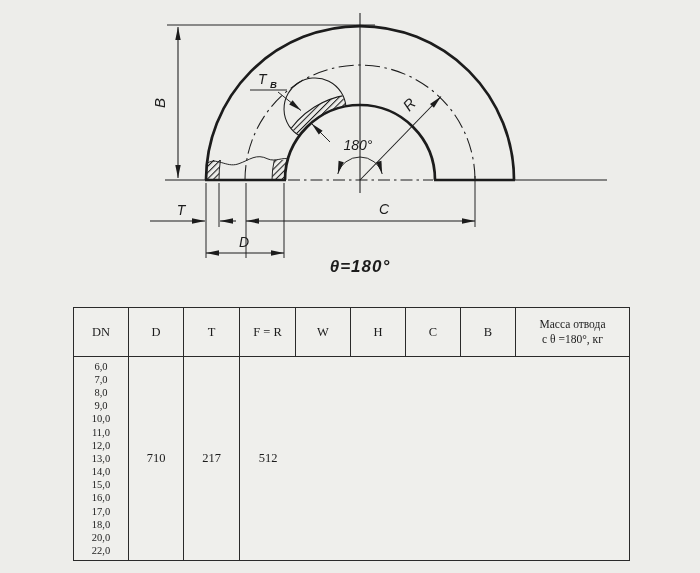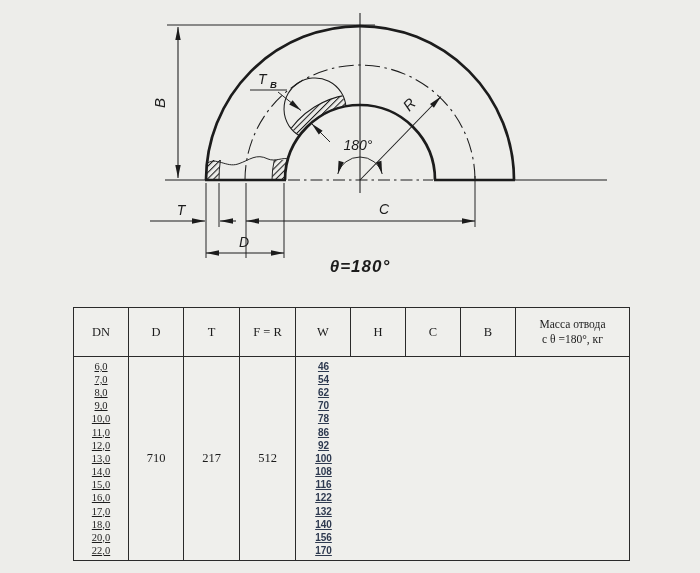--- a/index.html
+++ b/index.html
@@ -48,21 +48,20 @@
     text-align:center;
     font-size:12.5px;
   }
   .t-cell:last-child{border-right:none;}
   .t-head .t-cell{font-size:12.5px;}
   .t-cell.small-head{font-size:11.5px;line-height:1.3;white-space:pre-line;padding:0 3px;text-align:center;}
   .col-list{
     white-space:pre-line;
     font-size:10.5px;
     line-height:13.15px;
-    text-decoration:underline;
   }
   .col-list.mass{
     font-family:"Liberation Sans", sans-serif;
     font-weight:bold;
     font-size:10px;
     color:#2e3a50;
   }
 </style>
 </head>
 <body>
@@ -192,31 +191,16 @@
 14,0
 15,0
 16,0
 17,0
 18,0
 20,0
 22,0</div>
       <div class="t-cell">710</div>
       <div class="t-cell">217</div>
       <div class="t-cell">512</div>
-      <div class="t-cell col-list mass">46
-54
-62
-70
-78
-86
-92
-100
-108
-116
-122
-132
-140
-156
-170</div>
     </div>
   </div>
 
 </div>
 
 </body></html>

